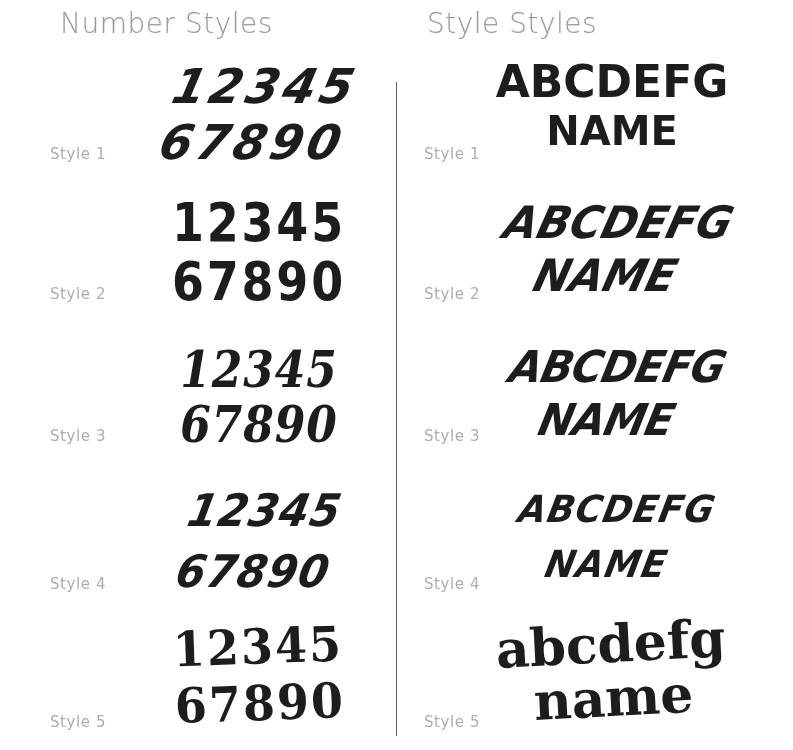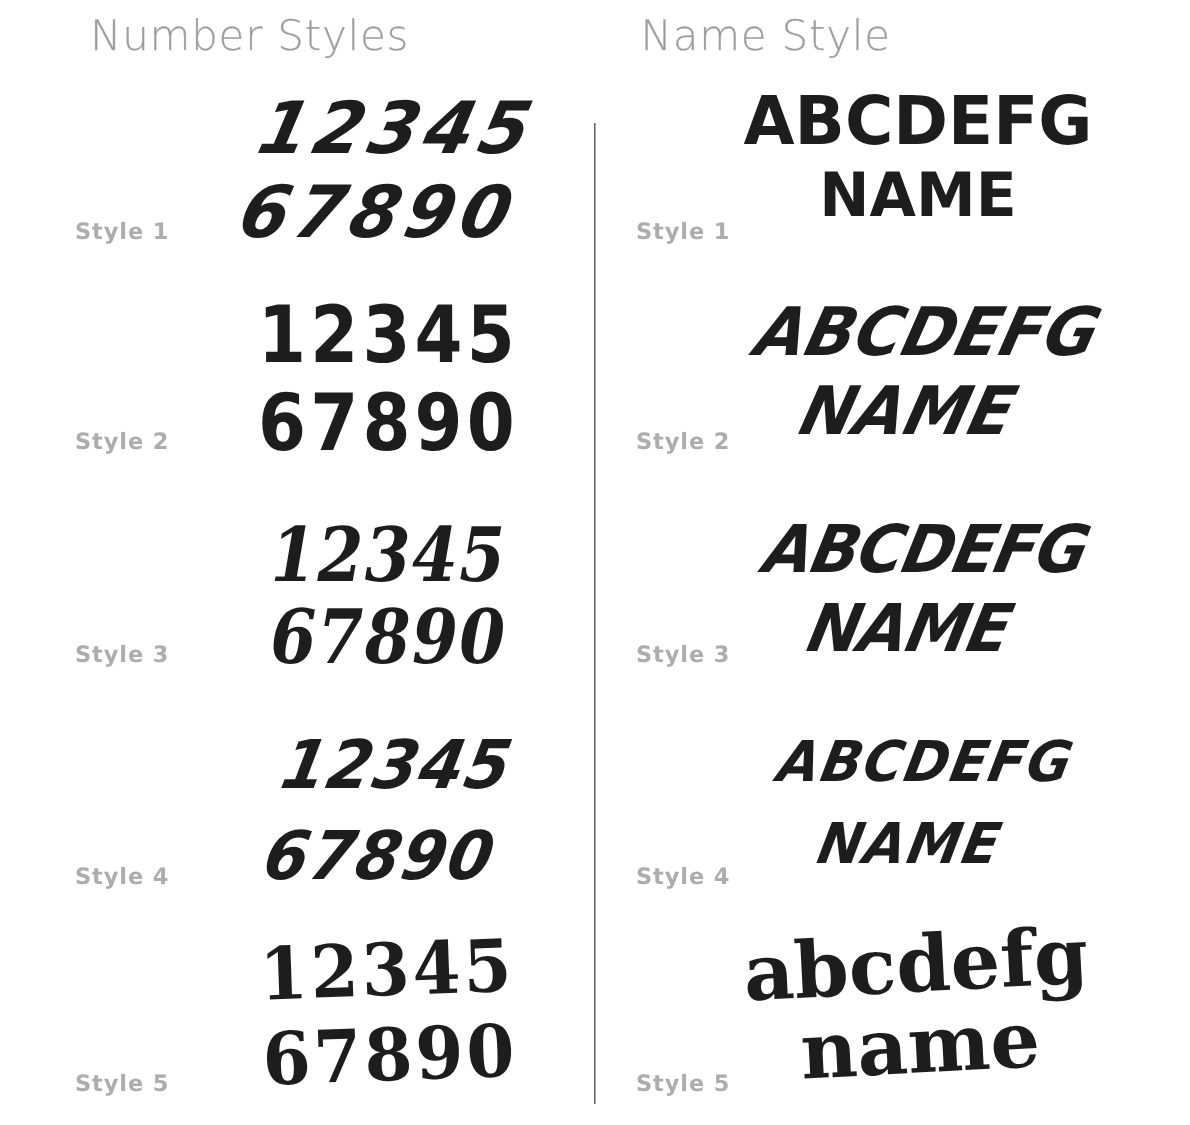--- a/index.html
+++ b/index.html
@@ -60,21 +60,21 @@
   
   .row {
     position: absolute;
     left: 0;
     width: 100%;
   }
 
   .style-label {
     position: absolute;
     font-family: "DejaVu Sans", sans-serif;
-    font-weight: 700;
+    font-weight: 400;
     font-size: 15px;
     color: #adadad;
     letter-spacing: 0.6px;
     white-space: nowrap;
   }
   .column.numbers .style-label { left: 36px; }
   .column.names   .style-label { left: 27px; }
 
   .sample {
     position: absolute;
@@ -255,21 +255,21 @@
         <span class="line2">67890</span>
       </div>
     </div>
 
   </div>
 
   <div class="divider"></div>
 
   <div class="column names">
 
-    <div class="col-header">Name Style</div>
+    <div class="col-header">Style Styles</div>
 
     <div class="row" style="top:55px;height:130px;">
       <div class="style-label" style="top:90px;">Style 1</div>
       <div class="sample a1" style="top:5px;">
         <span class="line1">ABCDEFG</span>
         <span class="line2">NAME</span>
       </div>
     </div>
 
     <div class="row" style="top:200px;height:130px;">

